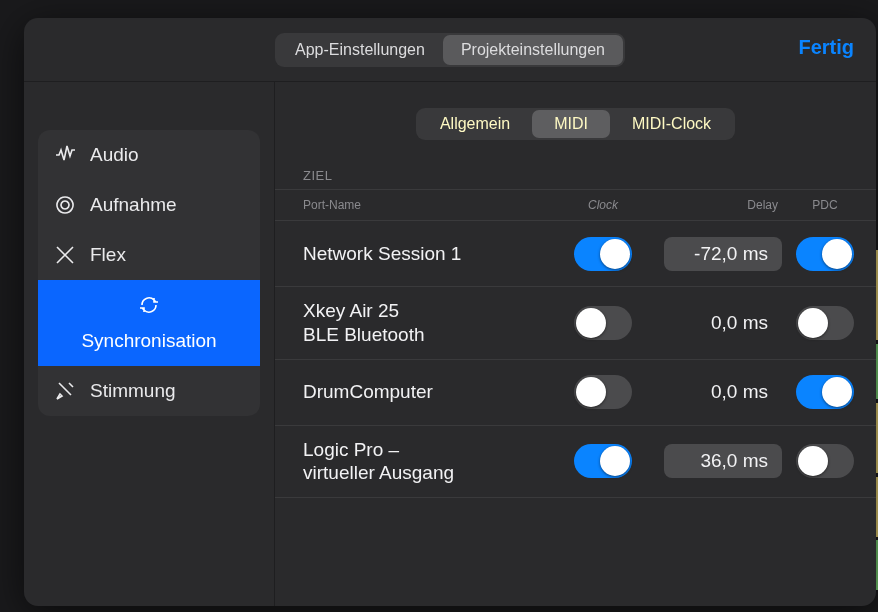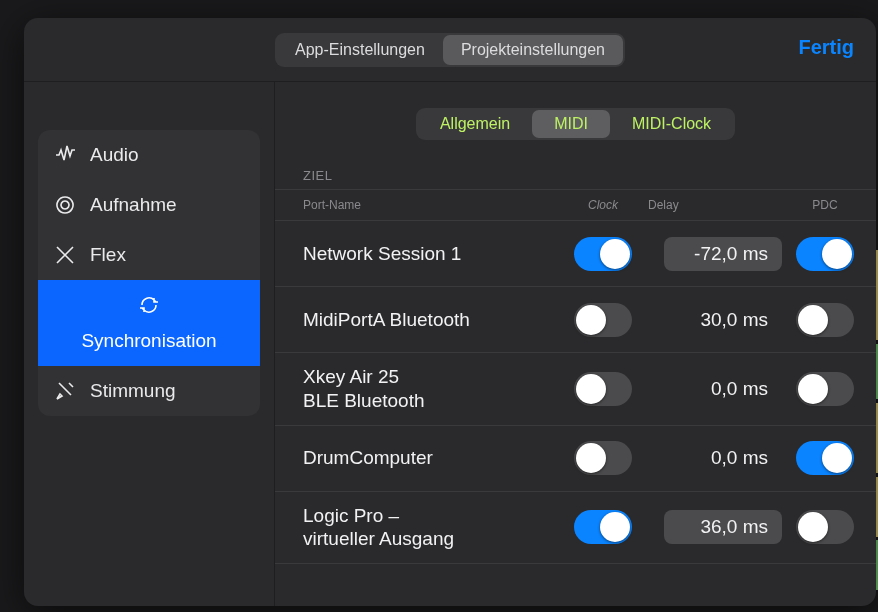--- a/index.html
+++ b/index.html
@@ -121,21 +121,21 @@
     display: flex;
     align-self: center;
     background: #39393b;
     border-radius: 9px;
     padding: 2px;
     margin-bottom: 20px;
   }
   .seg-sub .seg-btn {
     padding: 5px 22px;
     font-size: 16px;
-    color: #bef264;
+    color: #fef9c3;
     border-radius: 7px;
     cursor: pointer;
   }
   .seg-sub .seg-btn.active { background: #5e5e60; }
 
   .section-label {
     font-size: 13px;
     letter-spacing: 0.5px;
     color: #8a8a8e;
     padding: 8px 0 6px 28px;
@@ -145,21 +145,21 @@
     display: flex;
     align-items: center;
     padding: 8px 14px 8px 28px;
     font-size: 12px;
     color: #8a8a8e;
     border-top: 1px solid #3a3a3c;
     border-bottom: 1px solid #3a3a3c;
   }
   .col-name { flex: 1; }
   .col-clock { width: 90px; text-align: center; font-style: italic; }
-  .col-delay { width: 140px; padding-right: 10px;}
+  .col-delay { width: 140px; text-align: right; padding-right: 10px;}
   .col-pdc   { width: 74px; text-align: center; }
 
   .rows { overflow: auto; }
   .row {
     display: flex;
     align-items: center;
     padding: 12px 14px 12px 28px;
     border-bottom: 1px solid #3a3a3c;
     min-height: 66px;
   }
@@ -307,36 +307,20 @@
             <div class="delay-wrap">
               <div class="delay editing">-72,0 ms</div>
             </div>
             <div class="pdc">
               <div class="toggle on">
                 <div class="knob"></div>
               </div>
             </div>
           </div>
           <div class="row">
-            <div class="name" style="white-space: pre-line;">MidiPortA Bluetooth</div>
-            <div class="clock">
-              <div class="toggle off">
-                <div class="knob"></div>
-              </div>
-            </div>
-            <div class="delay-wrap">
-              <div class="delay">30,0 ms</div>
-            </div>
-            <div class="pdc">
-              <div class="toggle off">
-                <div class="knob"></div>
-              </div>
-            </div>
-          </div>
-          <div class="row">
             <div class="name" style="white-space: pre-line;">Xkey Air 25
 BLE Bluetooth</div>
             <div class="clock">
               <div class="toggle off">
                 <div class="knob"></div>
               </div>
             </div>
             <div class="delay-wrap">
               <div class="delay">0,0 ms</div>
             </div>

